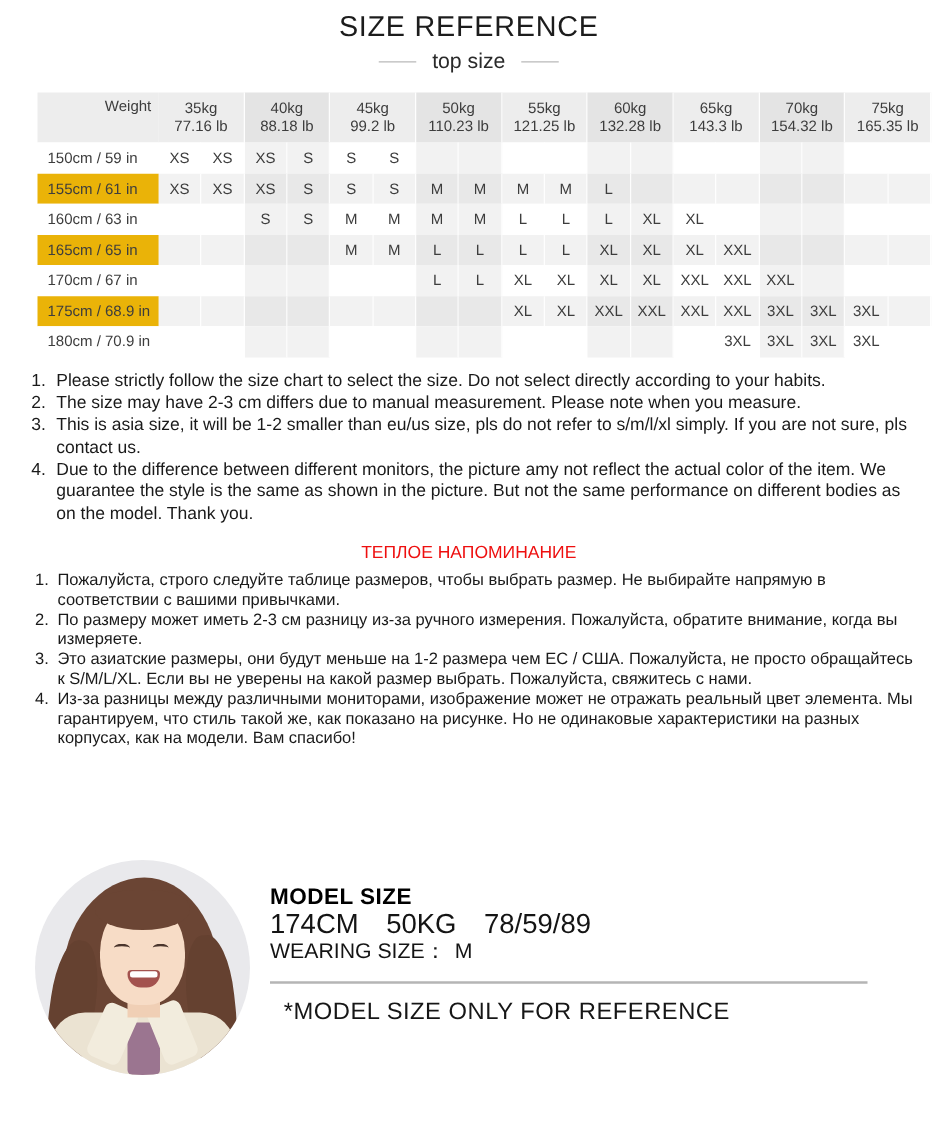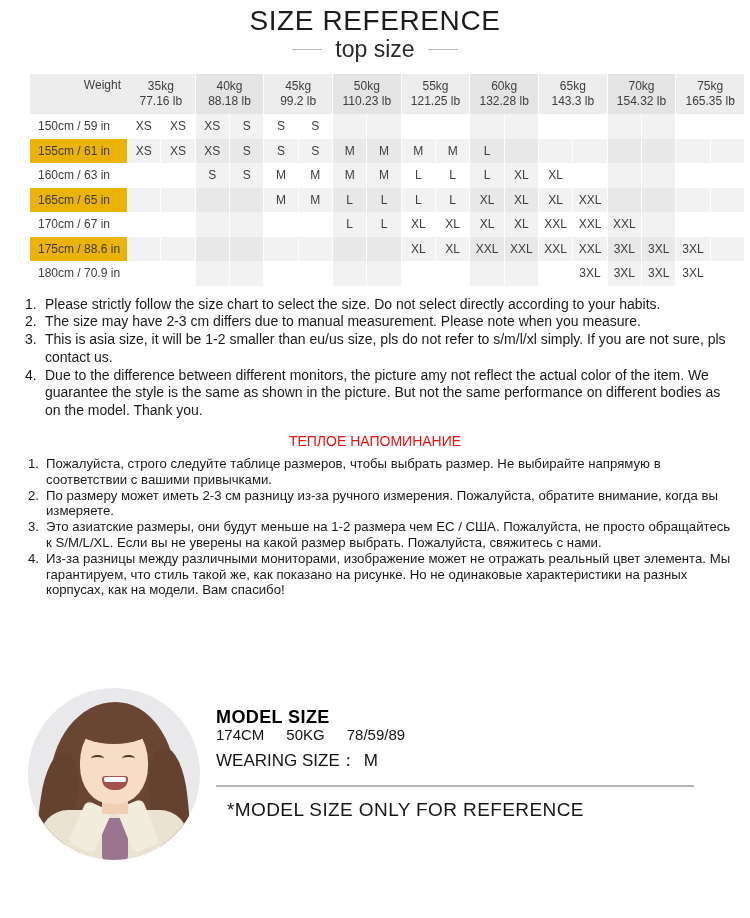--- a/index.html
+++ b/index.html
@@ -5,26 +5,26 @@
   * { margin:0; padding:0; box-sizing:border-box; }
   html,body { background:#fff; }
   body {
     width:750px; height:918px; position:relative; overflow:hidden;
     font-family:"Liberation Sans", sans-serif; color:#1e1e1e;
   }
   .page { width:750px; height:918px; position:relative; }
 
   
   .title {
-    margin-top:8px; text-align:center; font-size:28px; line-height:26px;
+    margin-top:8px; text-align:center; font-size:23px; line-height:26px;
     font-weight:400; letter-spacing:0.6px; color:#1c1c1c;
   }
   .subtitle {
     margin-top:5px; display:flex; align-items:center; justify-content:center;
-    gap:13px; font-size:23px; color:#2a2a2a; height:20px;
+    gap:13px; font-size:17px; color:#2a2a2a; height:20px;
   }
   .sline { width:30px; height:1px; background:#b9b9b9; }
 
   
   .size-table {
     margin:15px 5px 0 30px; width:715px;
     display:grid; grid-template-columns:97px repeat(18, 1fr);
     font-size:12px; color:#3d3d3d;
   }
   .cell { background:#fff; }
@@ -90,21 +90,21 @@
   .eye { width:13px; height:7px; border-top:2.5px solid #4a352c; border-radius:60% 60% 0 0; }
   .eye-l { left:63px; top:67px; }
   .eye-r { left:94px; top:67px; }
   .mouth { left:74px; top:88px; width:26px; height:14px; background:#a3524e;
            border-radius:4px 4px 13px 13px; overflow:hidden; }
   .teeth { position:absolute; left:2px; top:1px; width:22px; height:5px; background:#fff;
            border-radius:2px; }
 
   .model-heading { position:absolute; left:216px; top:699px; font-size:18px; font-weight:700;
                    letter-spacing:0.4px; color:#000000; }
-  .model-measurements { position:absolute; left:216px; top:718px; font-size:15px; color:#141414;
+  .model-measurements { position:absolute; left:216px; top:718px; font-size:22px; color:#141414;
                         display:flex; gap:22px;align-items:center; }
   .model-wearing { position:absolute; left:216px; top:741px; font-size:17px; color:#141414; }
   .model-wearing .val { margin-left:7px; }
   .model-divider { position:absolute; left:216px; top:777px; width:478px; height:2px; background:#b5b5b5; }
   .footnote-en { position:absolute; left:215px; top:791px; font-size:19px; letter-spacing:0.4px; color:#161616;margin-left:12px; }
   .footnote-ru { position:absolute; left:215px; top:817px; font-size:16.5px; color:#161616; }
 </style>
 </head>
 <body>
 
@@ -247,21 +247,21 @@
       <div class="cell sizecell">XL</div>
       <div class="cell sizecell">XL</div>
       <div class="cell sizecell cg">XL</div>
       <div class="cell sizecell cg">XL</div>
       <div class="cell sizecell">XXL</div>
       <div class="cell sizecell">XXL</div>
       <div class="cell sizecell cg">XXL</div>
       <div class="cell sizecell cg"></div>
       <div class="cell sizecell"></div>
       <div class="cell sizecell"></div>
-      <div class="cell rowlabel rg">175cm / 88.6 in</div>
+      <div class="cell rowlabel rg">175cm / 68.9 in</div>
       <div class="cell sizecell rg"></div>
       <div class="cell sizecell rg"></div>
       <div class="cell sizecell rg cg"></div>
       <div class="cell sizecell rg cg"></div>
       <div class="cell sizecell rg"></div>
       <div class="cell sizecell rg"></div>
       <div class="cell sizecell rg cg"></div>
       <div class="cell sizecell rg cg"></div>
       <div class="cell sizecell rg">XL</div>
       <div class="cell sizecell rg">XL</div>

